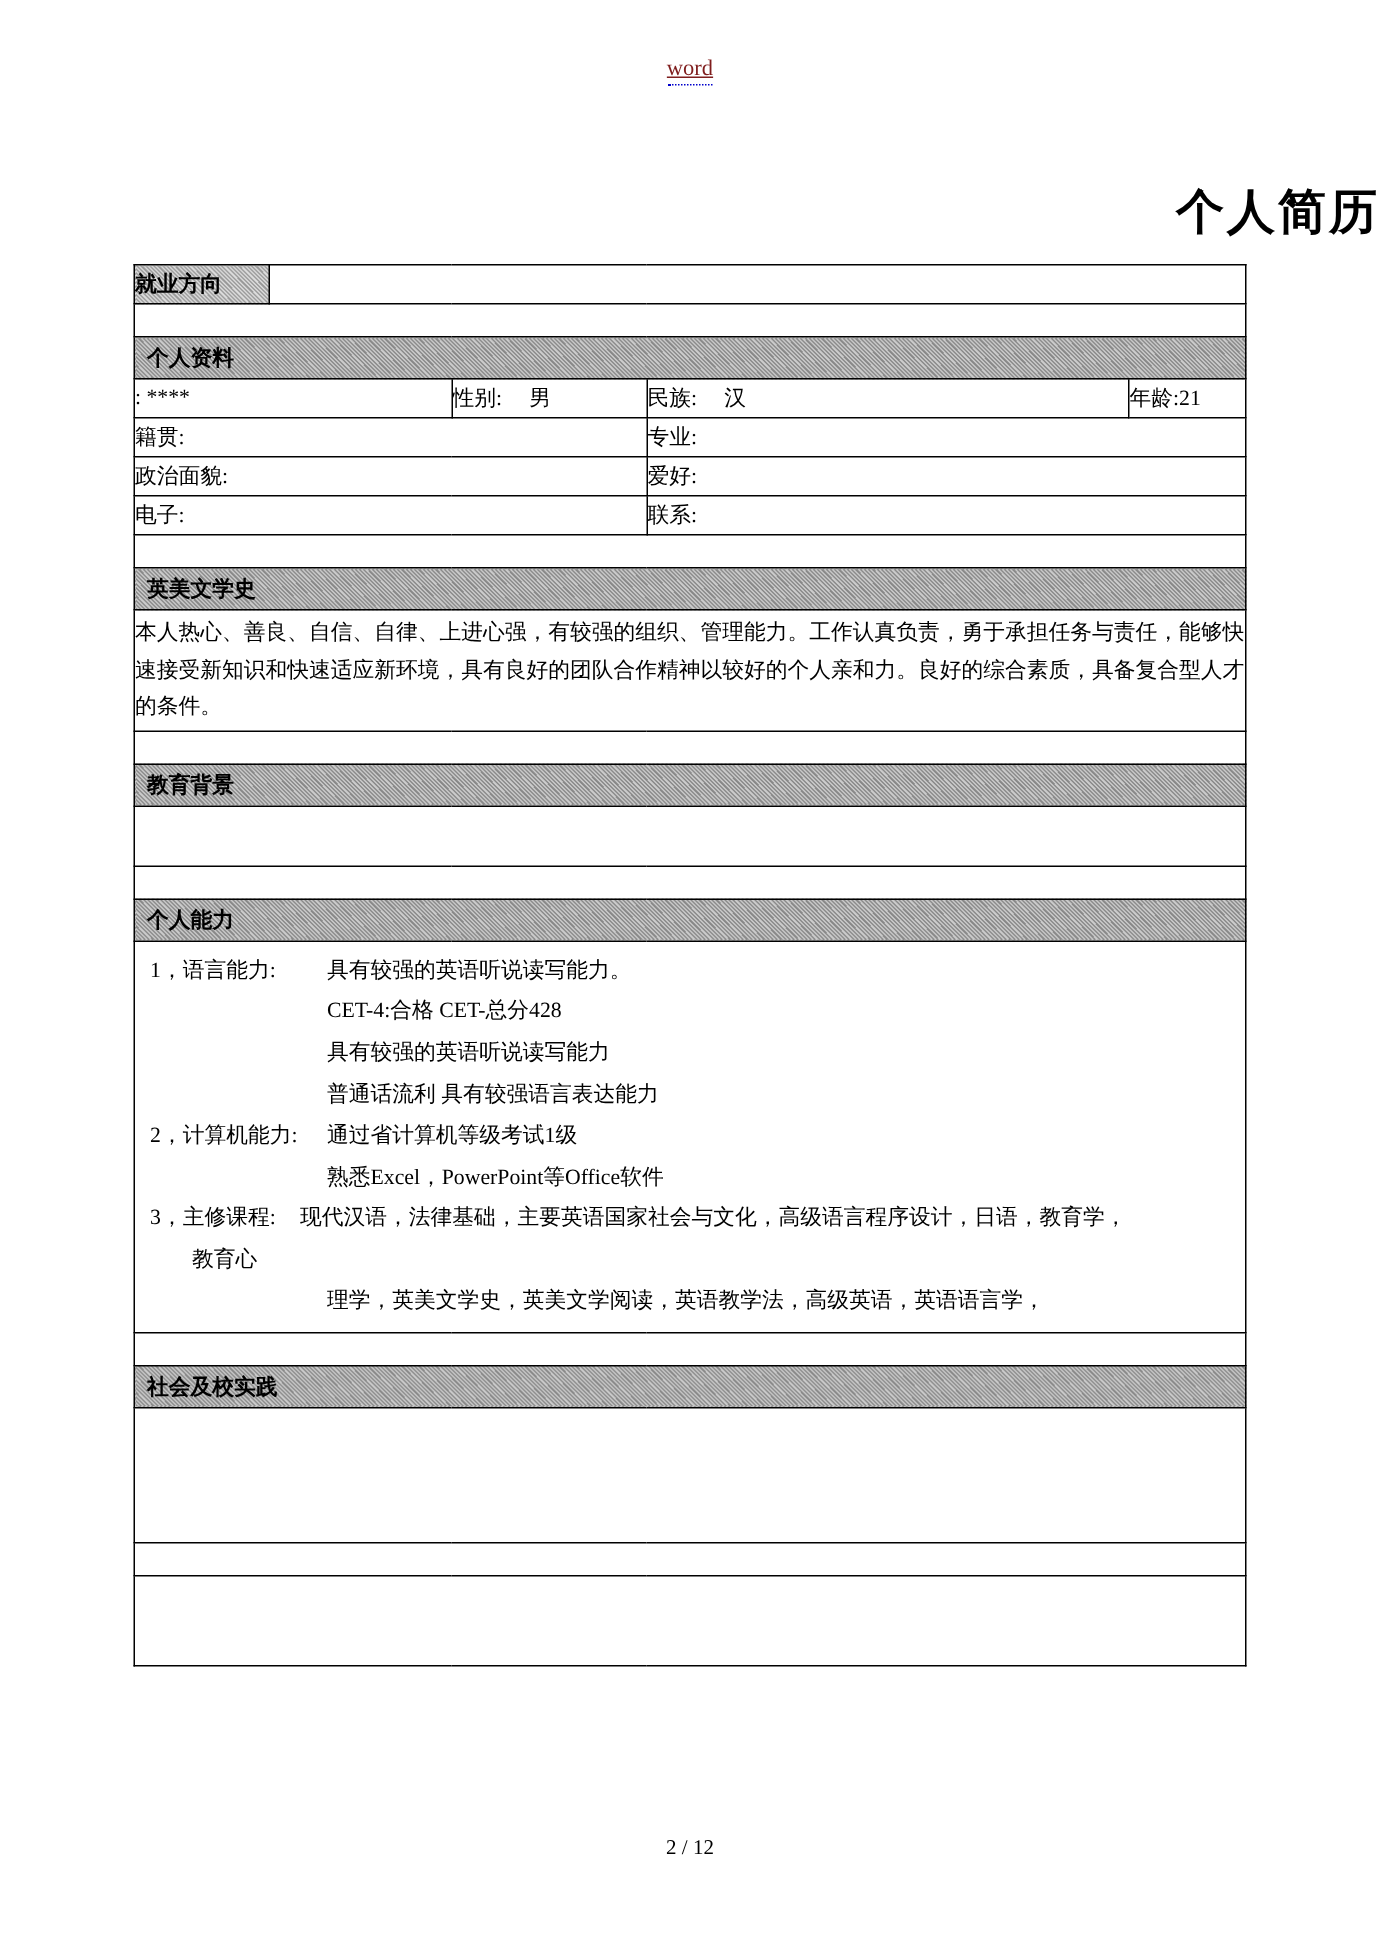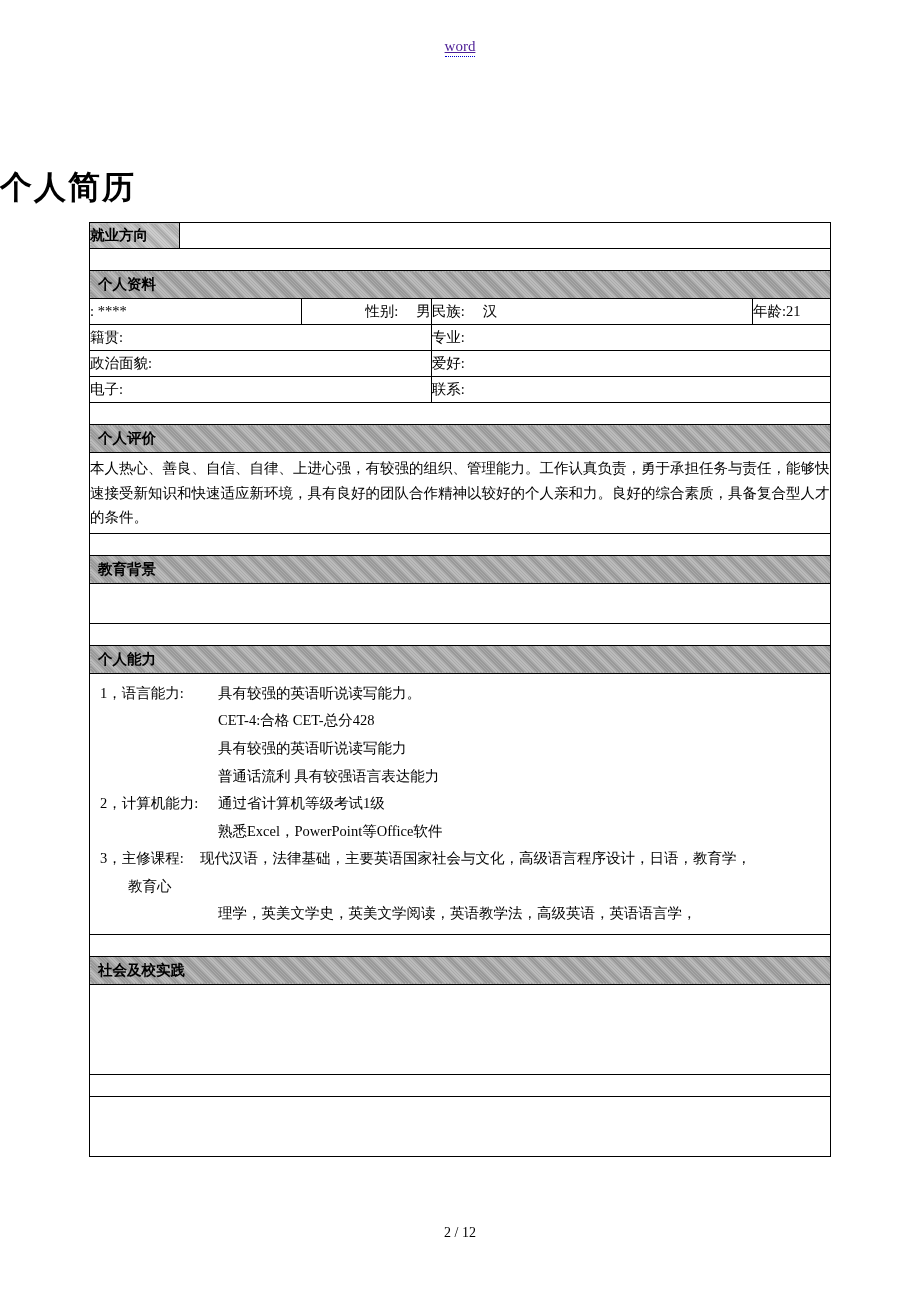--- a/index.html
+++ b/index.html
@@ -15,30 +15,30 @@
       font-size: 14px;
       color: #000;
       position: relative;
     }
     .page-header {
       text-align: center;
       padding-top: 38px;
       font-size: 15px;
     }
     .page-header a {
-      color: #4c1d95;
+      color: #7f1d1d;
       border-bottom: 1px dotted #0000cc;
       padding-bottom: 2px;
       margin-top: 12px;
     }
     .page-title {
-      text-align: left;
+      text-align: right;
       font-size: 32px;
       font-weight: bold;
-      margin-top: 111px;
+      margin-top: 65px;
       margin-bottom: 12px;
       letter-spacing: 2px;
     }
     .page-content {
       margin: 0 auto;
       width: 742px;
     }
     table.main {
       border-collapse: collapse;
       width: 100%;
@@ -140,41 +140,41 @@
       <td colspan="6"></td>
     </tr>
     <tr class="thin-spacer">
           <td colspan="7"></td>
         </tr>
     <tr>
       <td colspan="7" class="section-header">个人资料</td>
     </tr>
     <tr>
       <td colspan="2" style="width:180px;"><span>: </span><span>****</span></td>
-      <td style="width:130px;text-align:right;"><span class="gender-label">性别:</span><span>男</span></td>
+      <td style="width:130px;"><span class="gender-label">性别:</span><span>男</span></td>
       <td colspan="2" style="width:220px;"><span class="ethnic-label">民族:</span><span>汉</span></td>
       <td colspan="2"><span class="age-label">年龄:</span><span>21</span></td>
     </tr>
     <tr>
       <td colspan="3">籍贯:</td>
       <td colspan="4">专业:</td>
     </tr>
     <tr>
       <td colspan="3">政治面貌:</td>
       <td colspan="4">爱好:</td>
     </tr>
     <tr>
       <td colspan="3">电子:</td>
       <td colspan="4">联系:</td>
     </tr>
     <tr class="thin-spacer">
           <td colspan="7"></td>
         </tr>
     <tr>
-      <td colspan="7" class="section-header">个人评价</td>
+      <td colspan="7" class="section-header">英美文学史</td>
     </tr>
     <tr class="content-row">
       <td colspan="7">本人热心、善良、自信、自律、上进心强，有较强的组织、管理能力。工作认真负责，勇于承担任务与责任，能够快速接受新知识和快速适应新环境，具有良好的团队合作精神以较好的个人亲和力。良好的综合素质，具备复合型人才的条件。</td>
     </tr>
     <tr class="thin-spacer">
           <td colspan="7"></td>
         </tr>
     <tr>
       <td colspan="7" class="section-header">教育背景</td>
     </tr>

